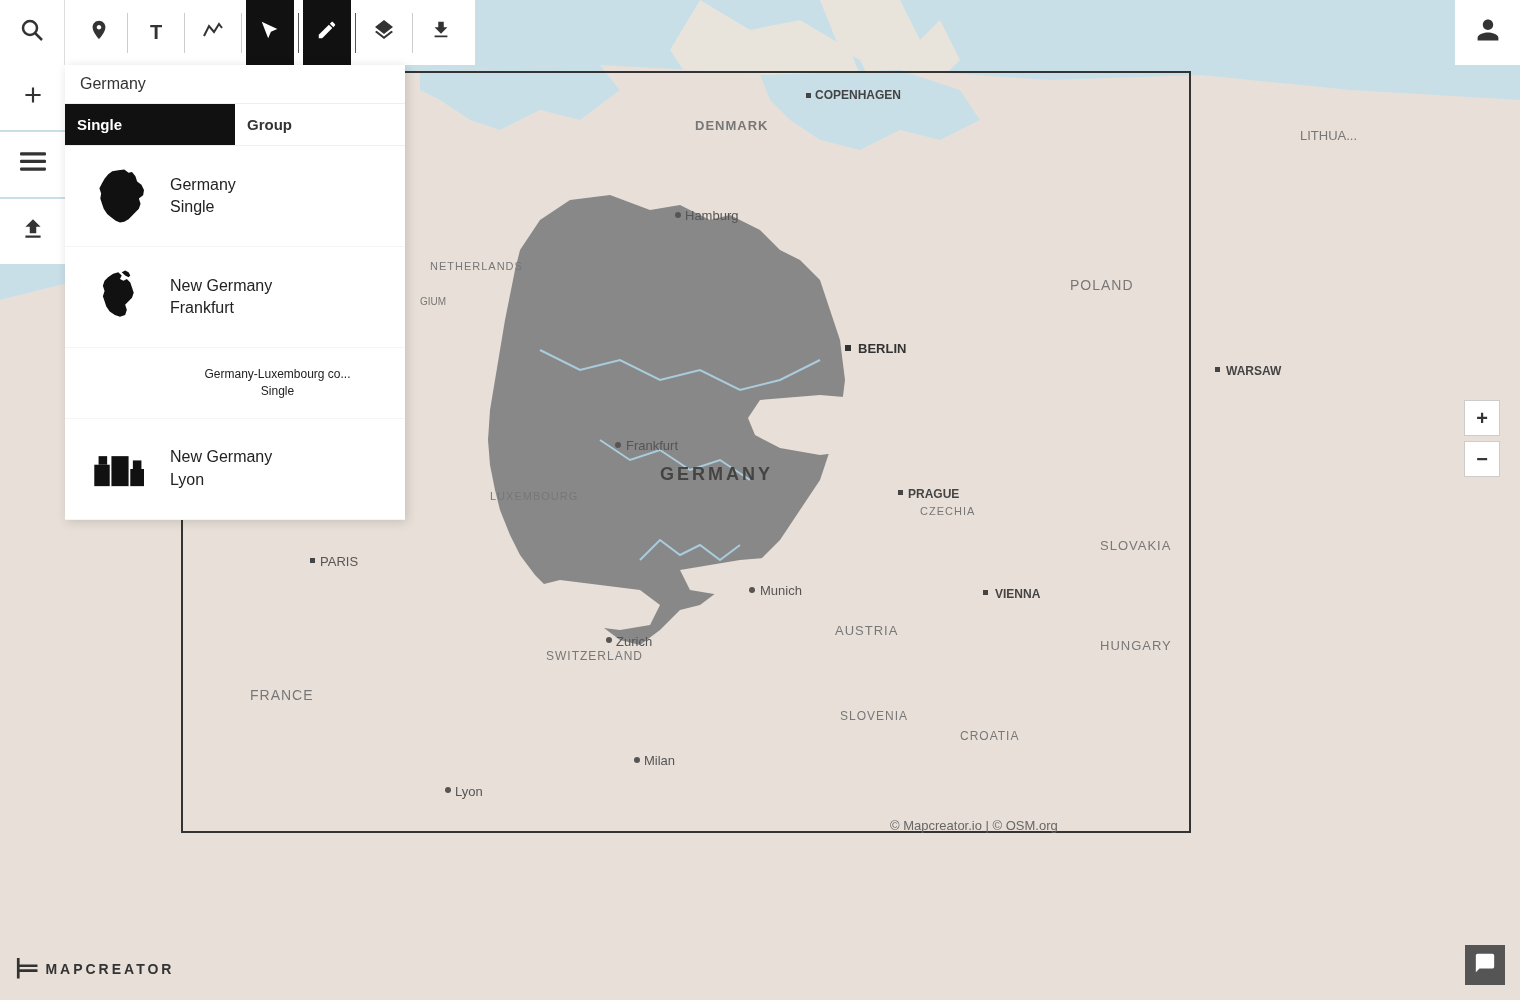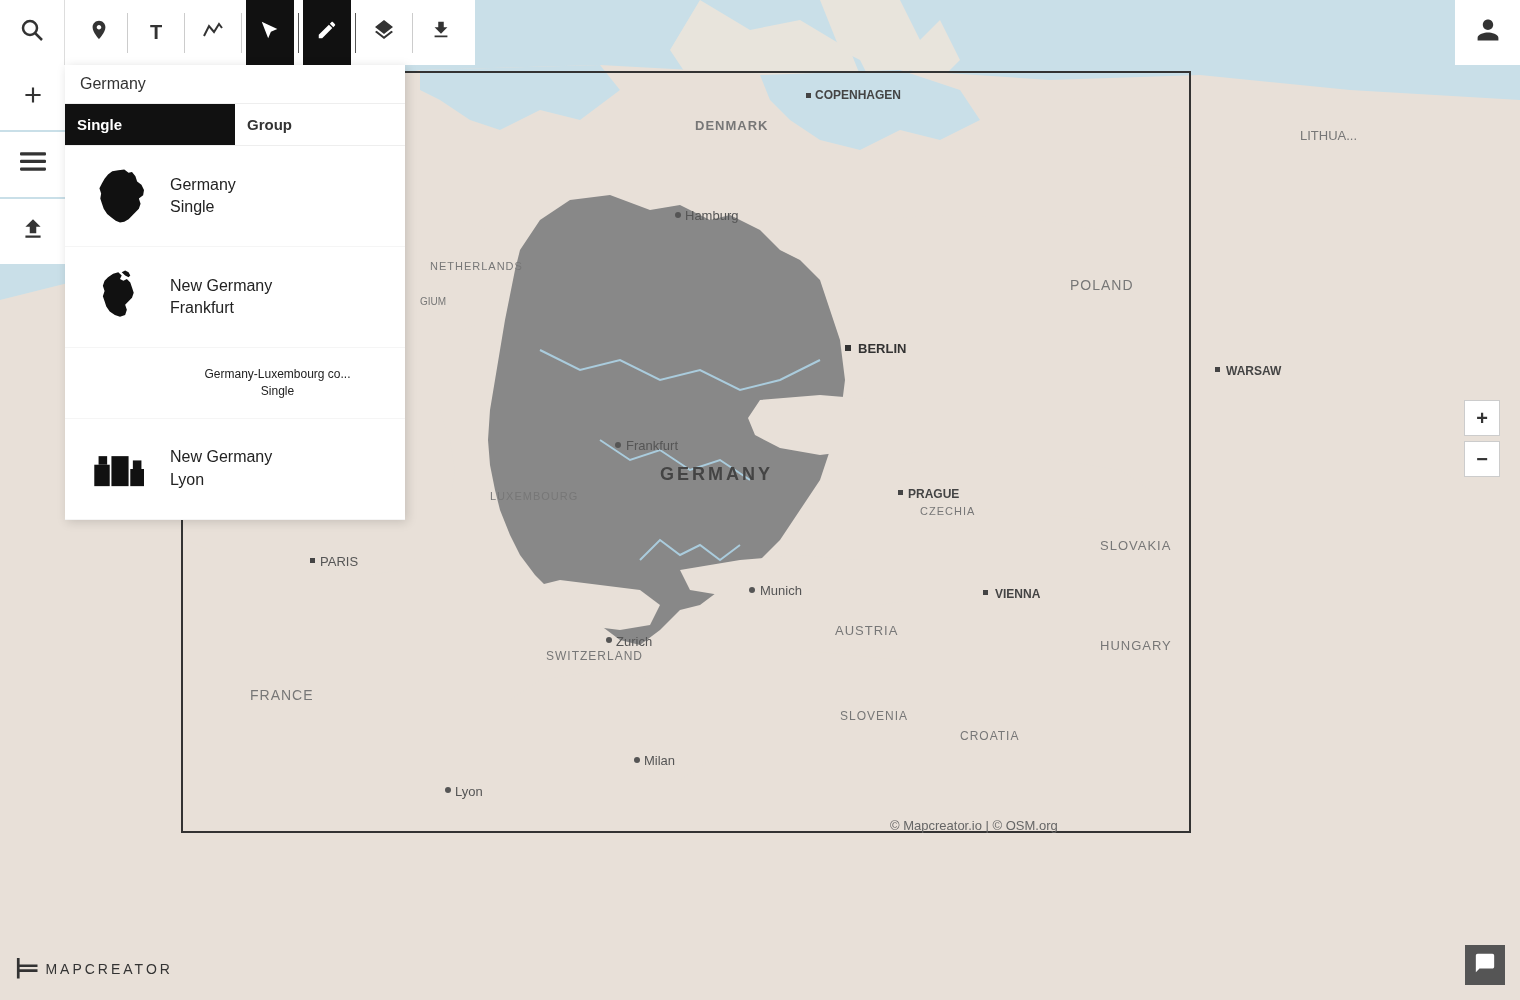--- a/index.html
+++ b/index.html
@@ -545,21 +545,21 @@
   </div>
 </div>
 
 <div class="zoom-controls">
   <button class="zoom-btn">+</button>
   <button class="zoom-btn">−</button>
 </div>
 
 <div class="logo">
   <span style="font-size:28px;font-weight:900;font-family:monospace;letter-spacing:-2px;color:#333;">⊨</span>
-  <span style="font-size:14px;letter-spacing:3px;font-weight:normal;color:#333;">MAPCREATOR</span>
+  <span style="font-size:14px;letter-spacing:3px;font-weight:bold;color:#333;">MAPCREATOR</span>
 </div>
 
 <div class="bottom-right">
   <button class="bottom-right-btn">
     <span>
       <svg width="22" height="22" viewBox="0 0 24 24" fill="white">
         <path d="M20 2H4c-1.1 0-2 .9-2 2v18l4-4h14c1.1 0 2-.9 2-2V4c0-1.1-.9-2-2-2z"></path>
       </svg>
     </span>
   </button>

